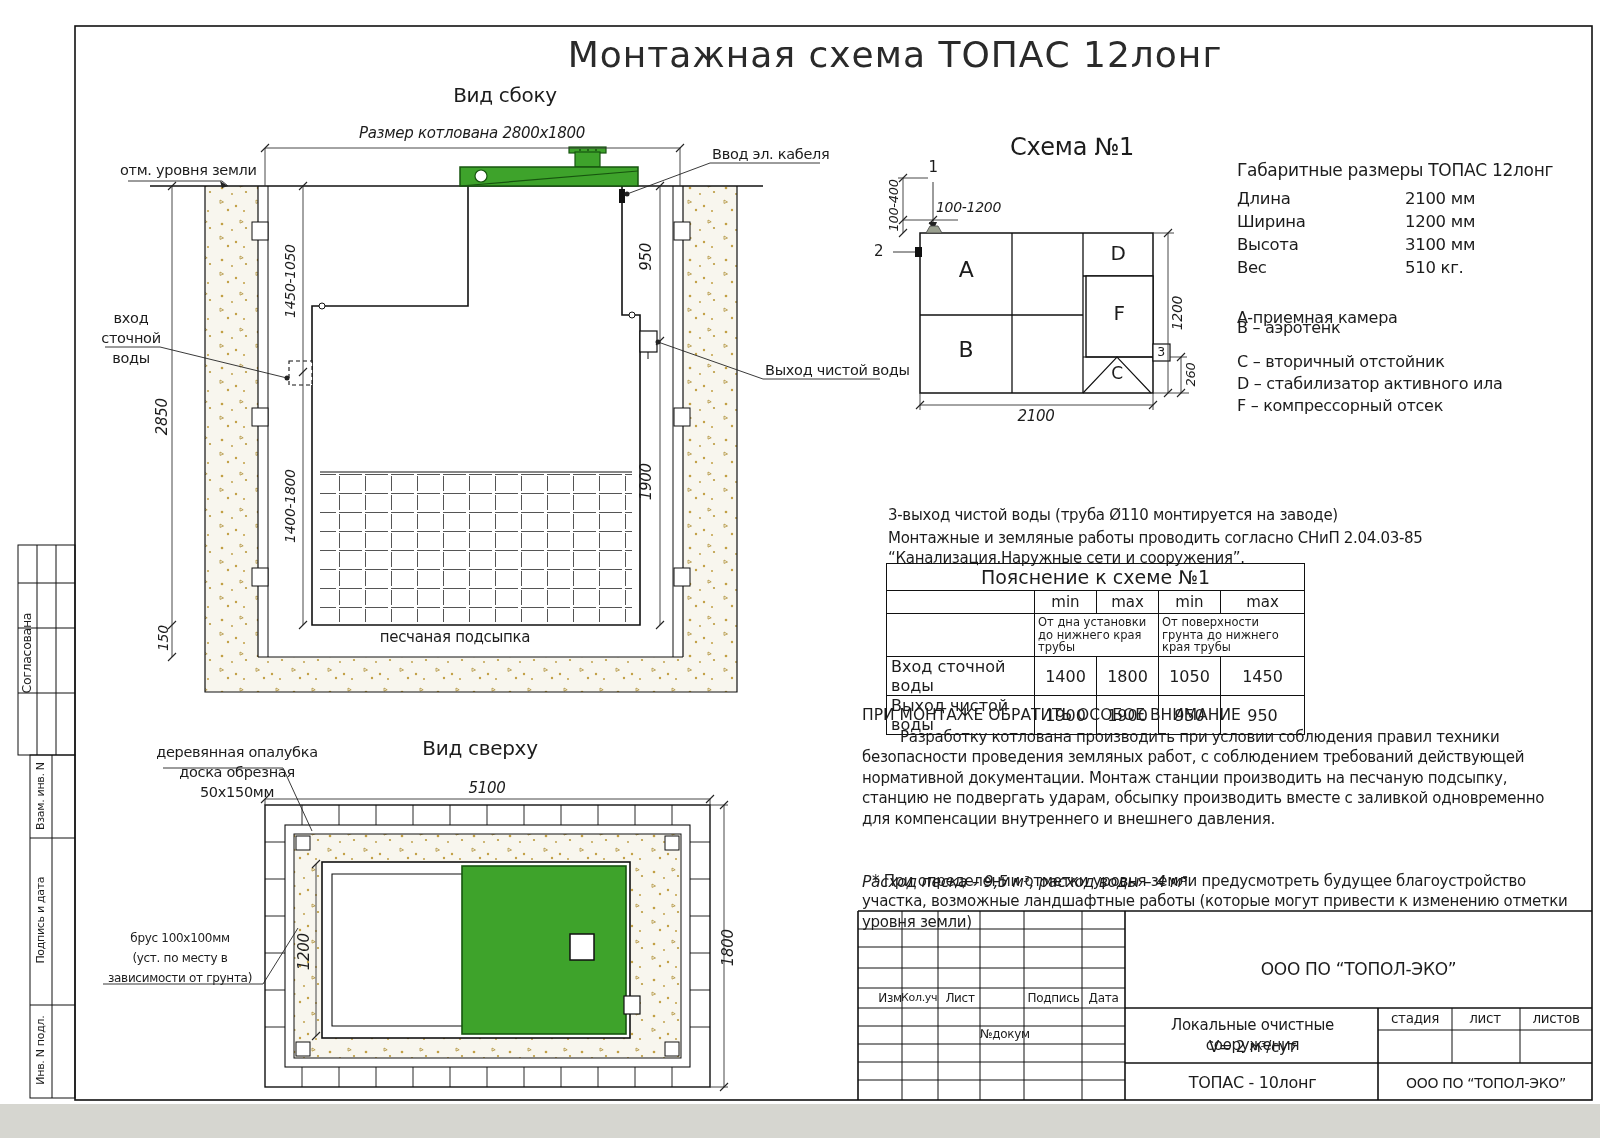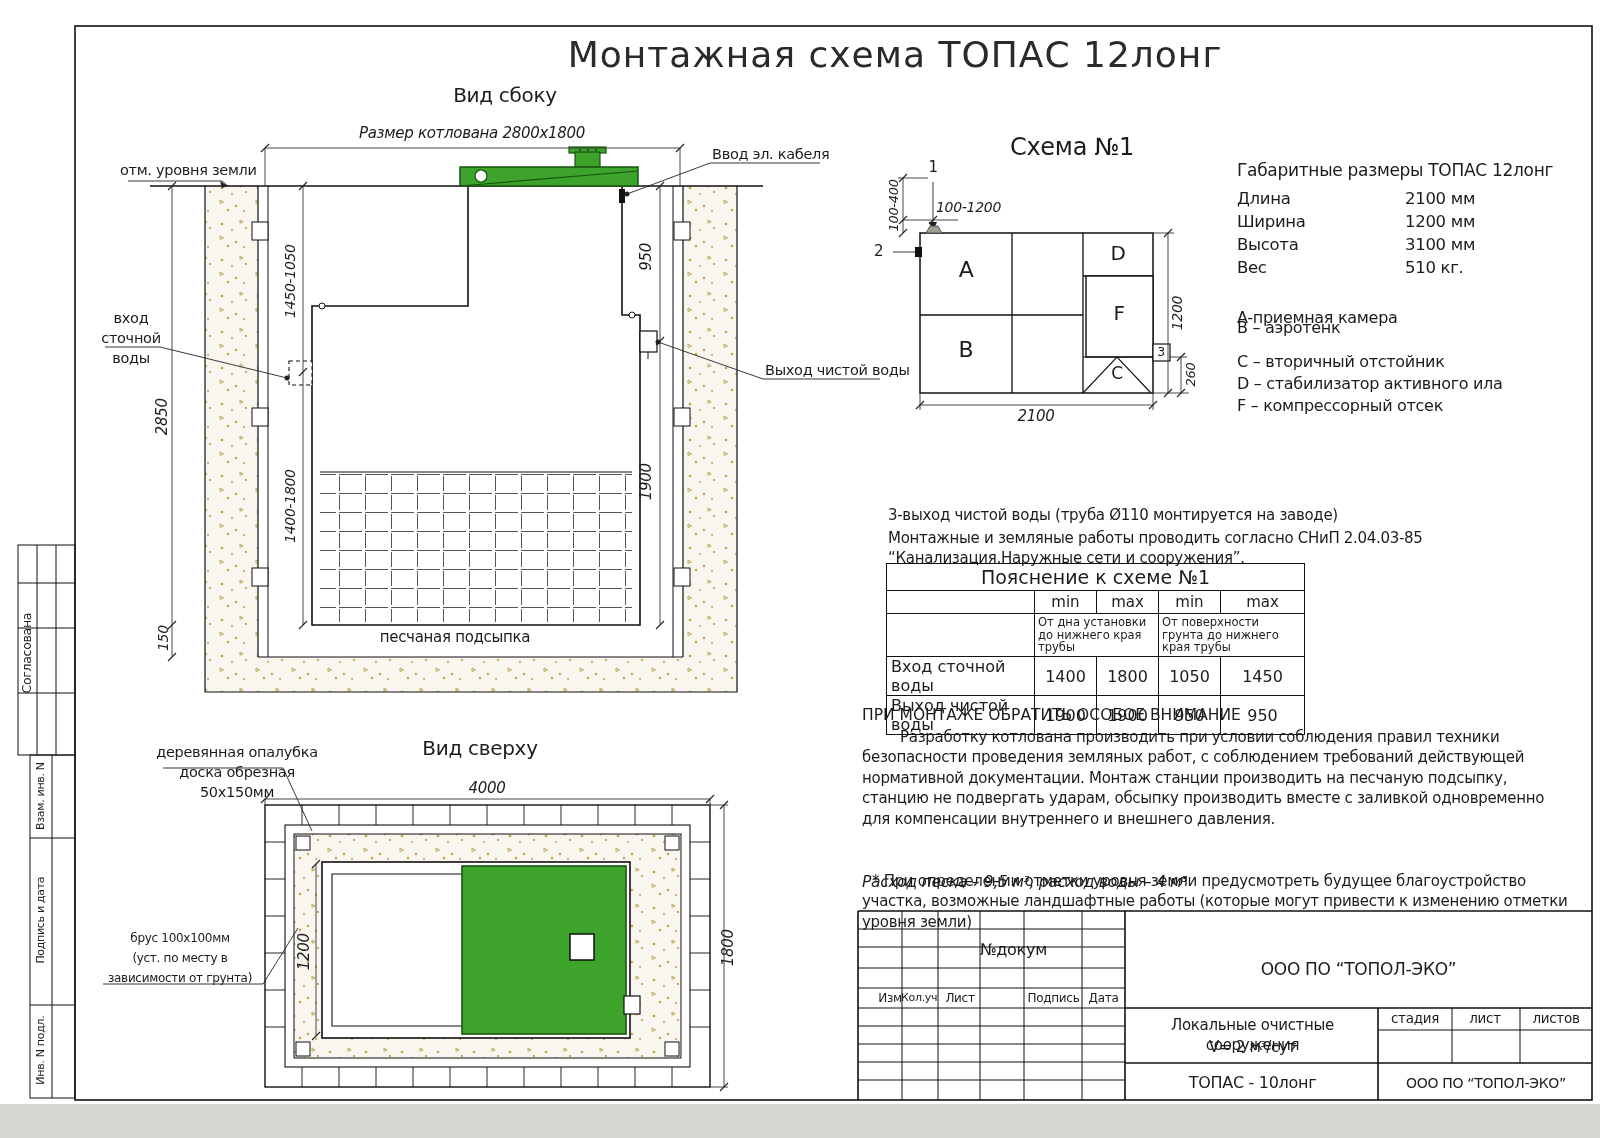--- a/index.html
+++ b/index.html
@@ -398,28 +398,28 @@
 <div class="t ind2" style="left:862px; top:830px; width:714px; font-size:15px; line-height:20.4px;margin-top:41px;">* При определении отметки уровня земли предусмотреть будущее благоустройство участка, возможные ландшафтные работы (которые могут привести к изменению отметки уровня земли)</div>
 <div class="t i" style="left:862px; top:872px; font-size:15.5px;">Расход песка – 9,5 м³, расход воды – 4 м³</div>
 
 <div class="t c" style="left:390px; top:735px; width:180px; font-size:20px;">Вид сверху</div>
 <div class="t c" style="left:148px; top:742px; width:178px; font-size:14.5px; line-height:20px;">деревянная опалубка
 доска обрезная
 50x150мм</div>
 <div class="t c" style="left:92px; top:928px; width:176px; font-size:12px; line-height:20px;">брус 100x100мм
 (уст. по месту в
 зависимости от грунта)</div>
-<div class="t c i" style="left:437px; top:779px; width:100px; font-size:15px;">4000</div>
+<div class="t c i" style="left:437px; top:779px; width:100px; font-size:15px;">5100</div>
 <div class="t c i rot" style="left:699px; top:938px; width:60px; font-size:15px;">1800</div>
 <div class="t c i rot" style="left:275px; top:942px; width:60px; font-size:15px;">1200</div>
 
 <div class="t c" style="left:860px; top:991px; width:60px; font-size:12px;">Изм</div>
 <div class="t c" style="left:901px; top:991px; width:34px; font-size:11px;">Кол.уч</div>
 <div class="t c" style="left:939px; top:991px; width:42px; font-size:12px;">Лист</div>
-<div class="t c" style="left:980px; top:940px; width:36px; font-size:16px;">№докум</div>
+<div class="t c" style="left:980px; top:1027px; width:36px; font-size:12px;">№докум</div>
 <div class="t c" style="left:1025px; top:991px; width:57px; font-size:12px;">Подпись</div>
 <div class="t c" style="left:1082px; top:991px; width:43px; font-size:12px;">Дата</div>
 <div class="t c" style="left:1125px; top:958px; width:467px; font-size:17px;">ООО ПО “ТОПОЛ-ЭКО”</div>
 <div class="t c" style="left:1130px; top:1016px; width:245px; font-size:15px;">Локальные очистные сооружения</div>
 <div class="t c" style="left:1130px; top:1038px; width:245px; font-size:15px;">V= 2 м³/сут</div>
 <div class="t c" style="left:1380px; top:1010px; width:70px; font-size:13.5px;">стадия</div>
 <div class="t c" style="left:1452px; top:1010px; width:66px; font-size:13.5px;">лист</div>
 <div class="t c" style="left:1520px; top:1010px; width:72px; font-size:13.5px;">листов</div>
 <div class="t c" style="left:1130px; top:1073px; width:245px; font-size:16px;">ТОПАС - 10лонг</div>
 <div class="t c" style="left:1383px; top:1074px; width:206px; font-size:14px;">ООО ПО “ТОПОЛ-ЭКО”</div>

